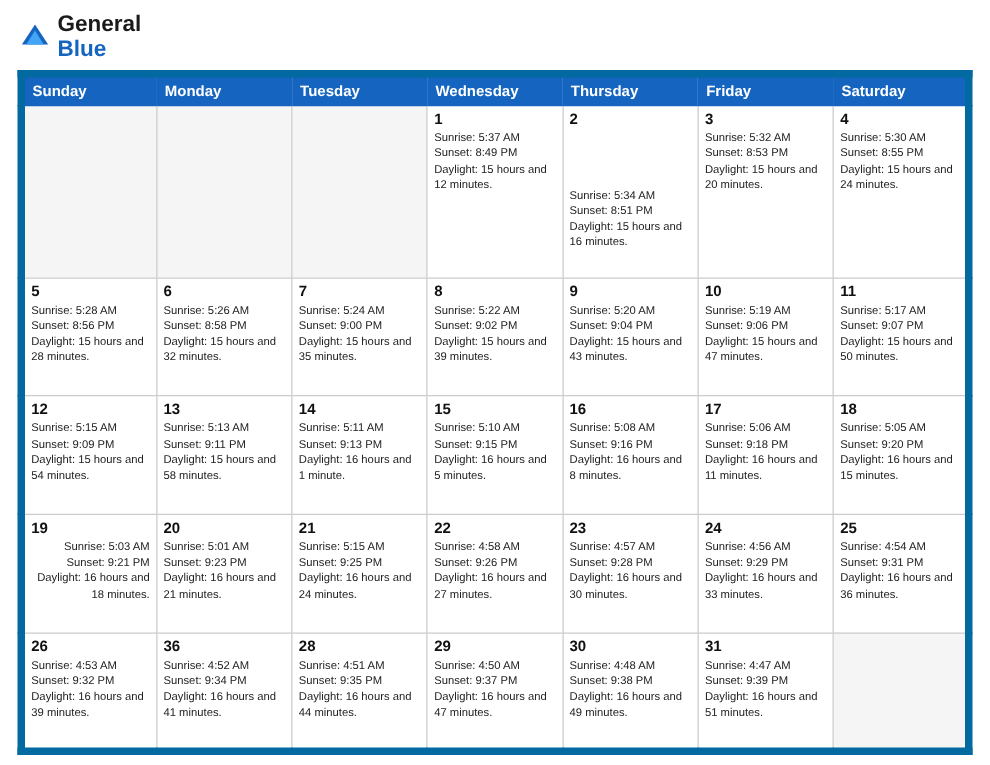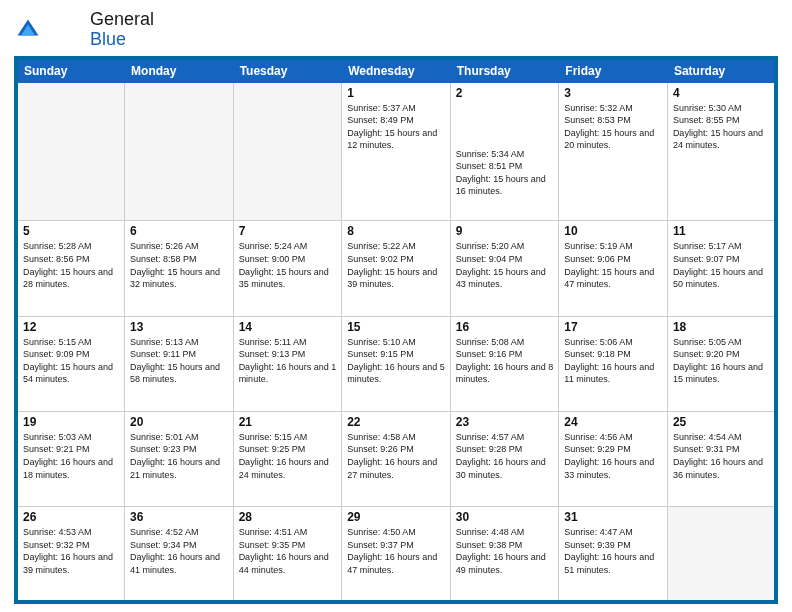--- a/index.html
+++ b/index.html
@@ -23,23 +23,22 @@
       align-items: flex-start;
       margin-bottom: 6px;
     }
     .logo {
       display: flex;
       align-items: center;
       gap: 4px;
     }
     .logo-text {
       font-size: 18px;
-      font-weight: normal;
+      font-weight: bold;
       line-height: 1.1;
-      margin-left: 44px;
     }
     .logo-general { color: #1a1a1a; }
     .logo-blue { color: #1565c0; }
     .logo-icon {
       width: 28px;
       height: 28px;
     }
     .header-right {
       text-align: right;
     }
@@ -48,21 +47,21 @@
       font-weight: bold;
       color: #1a1a1a;
       line-height: 1.1;
     }
     .subtitle {
       font-size: 14px;
       color: #333;
     }
     .calendar {
       flex: 1;
-      border: 4px solid #0369a1;
+      border: 6px solid #0369a1;
       border-collapse: collapse;
       width: 100%;
       table-layout: fixed;
     }
     .calendar th {
       background: #1565c0;
       color: #fff;
       text-align: left;
       padding: 4px 6px;
       font-size: 12px;
@@ -239,21 +238,21 @@
           <td>
             <div class="day-num">18</div>
             <div class="day-info" style="white-space: pre-line;">Sunrise: 5:05 AM
 Sunset: 9:20 PM
 Daylight: 16 hours and 15 minutes.</div>
           </td>
         </tr>
         <tr class="week-row">
           <td>
             <div class="day-num">19</div>
-            <div class="day-info" style="white-space: pre-line;">Sunrise: 5:03 AM
+            <div class="day-info" style="white-space: pre-line; text-align: right;">Sunrise: 5:03 AM
 Sunset: 9:21 PM
 Daylight: 16 hours and 18 minutes.</div>
           </td>
           <td>
             <div class="day-num">20</div>
             <div class="day-info" style="white-space: pre-line;">Sunrise: 5:01 AM
 Sunset: 9:23 PM
 Daylight: 16 hours and 21 minutes.</div>
           </td>
           <td>

